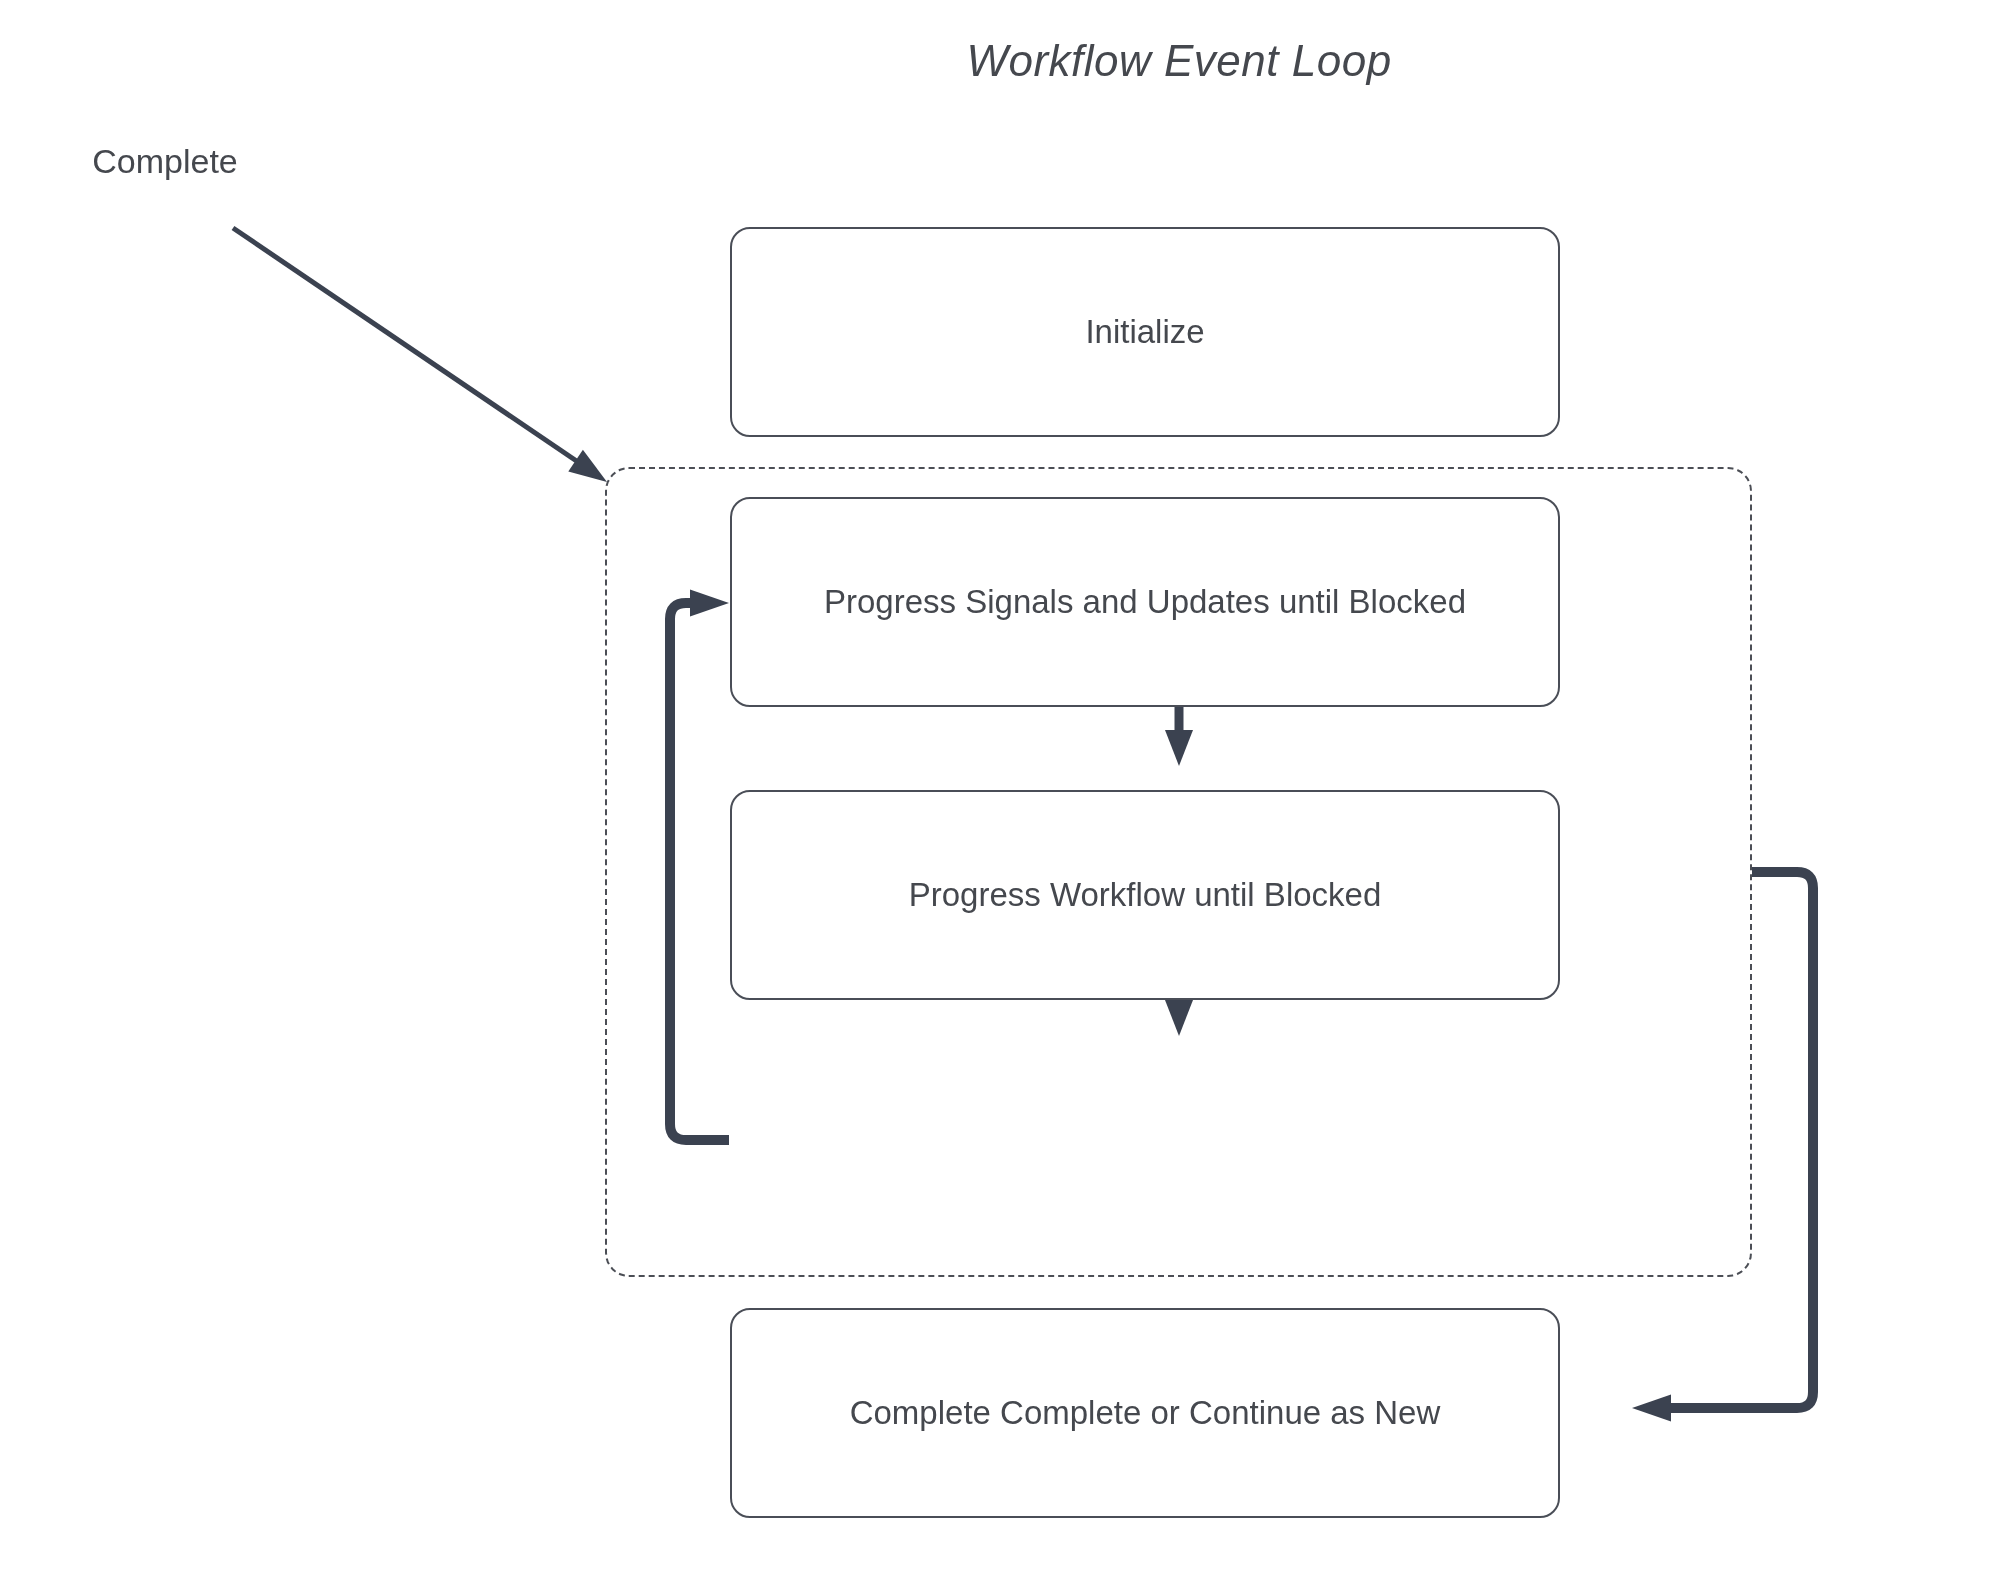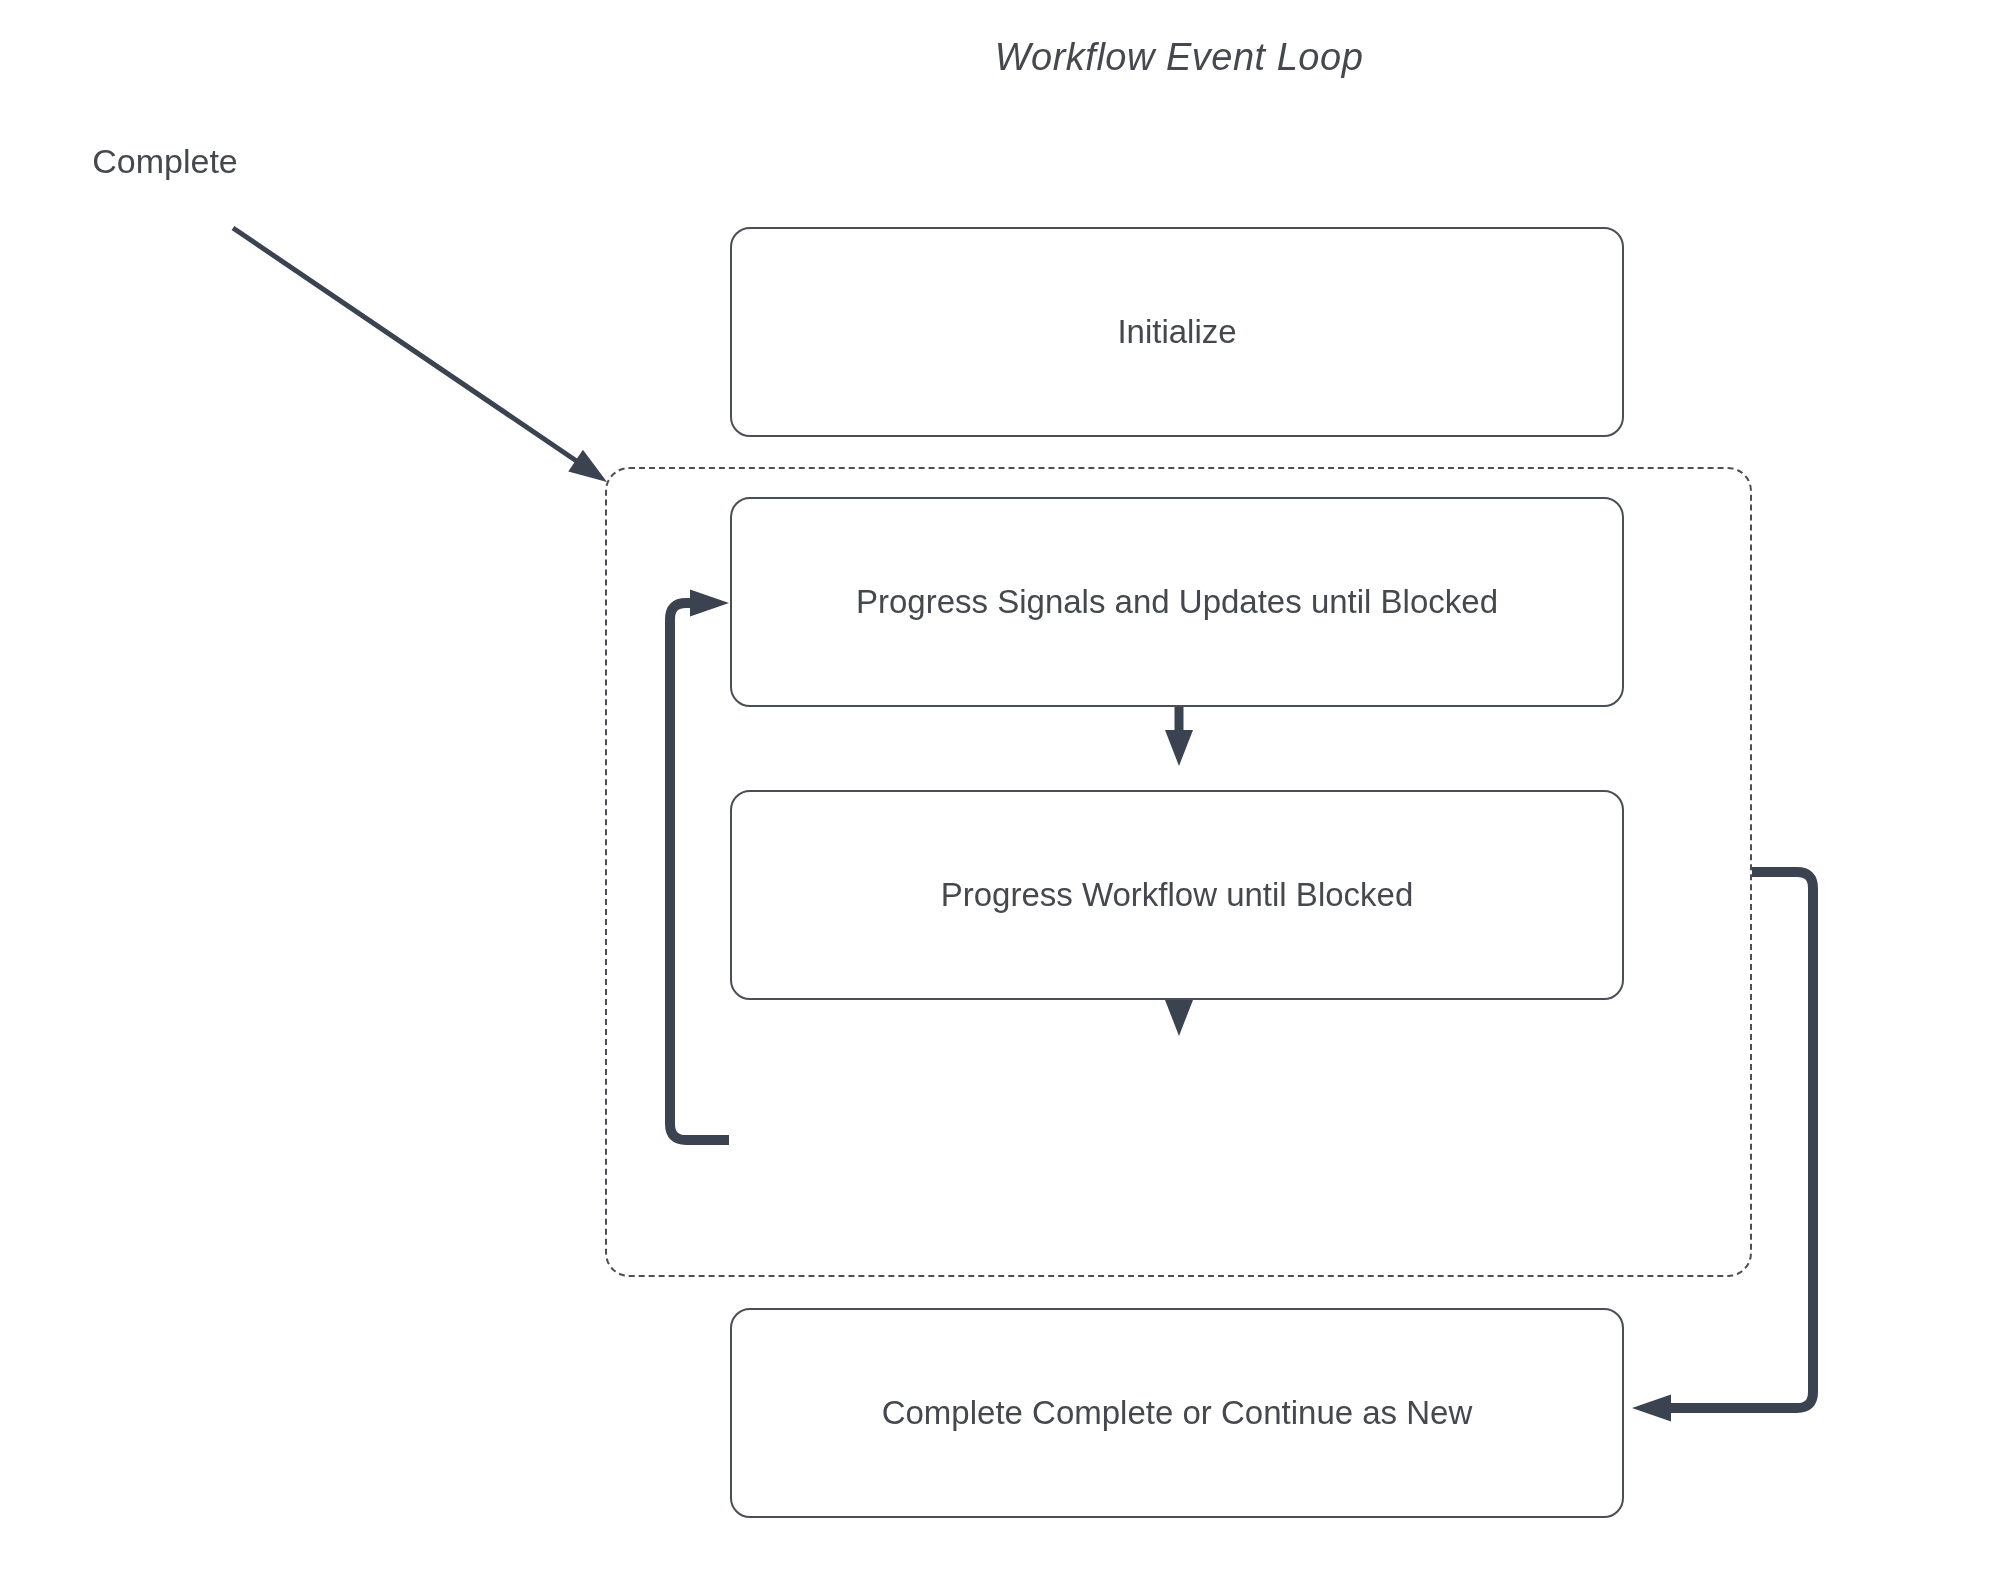--- a/index.html
+++ b/index.html
@@ -8,21 +8,21 @@
     width:2006px;
     height:1576px;
     background:#ffffff;
     font-family:"Liberation Sans", sans-serif;
     overflow:hidden;
   }
   .title{
     position:absolute;
     left:679px; top:36px; width:1000px;
     text-align:center;
-    font-size:38px;
+    font-size:44px;
     font-style:italic;
     color:var(--text,#45484e);
     letter-spacing:0.5px;
   }
   .side-label{
     position:absolute;
     left:15px; top:140px; width:300px;
     text-align:center;
     font-size:34px;
     line-height:43px;
@@ -34,21 +34,21 @@
     left:605px; top:467px;
     width:1147px; height:810px;
     box-sizing:border-box;
     border:2px dashed var(--dashed,#4b4e55);
     border-radius:24px;
     background:transparent;
   }
   .node{
     position:absolute;
     left:730px;
-    width:894px; height:210px;
+    width:830px; height:210px;
     box-sizing:border-box;
     background:#ffffff;
     border:2px solid var(--border,#4a4e57);
     border-radius:20px;
     display:flex;
     align-items:center;
     justify-content:center;
   }
   .node .label{
     font-size:33px;

